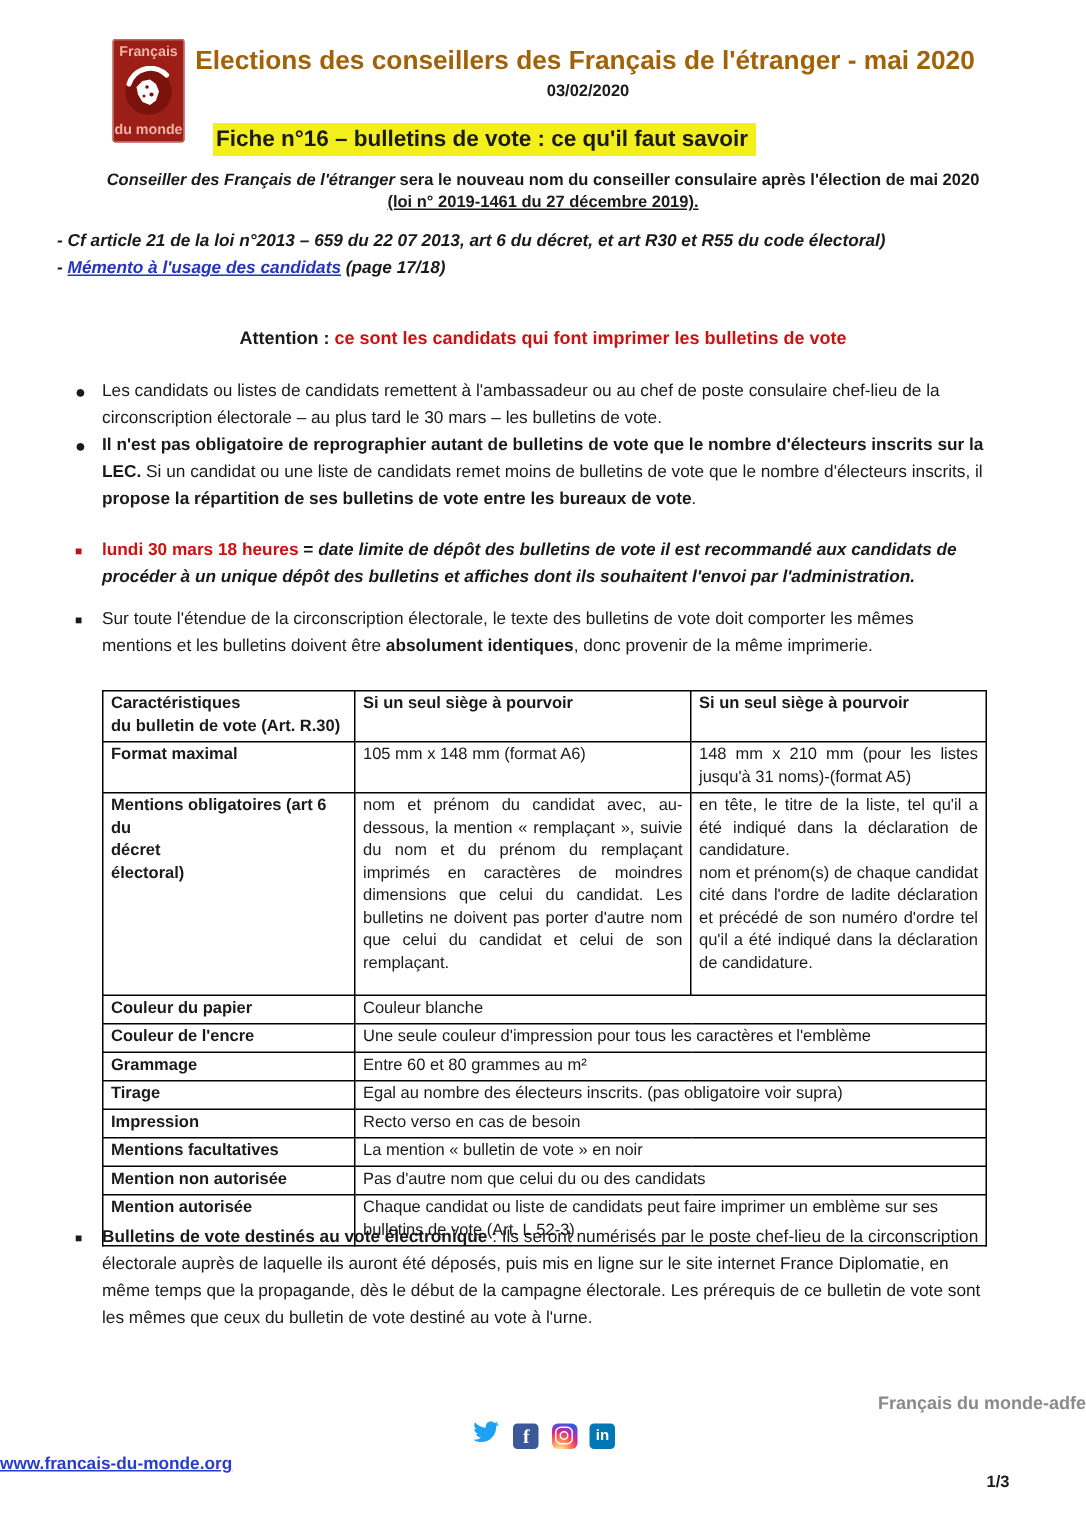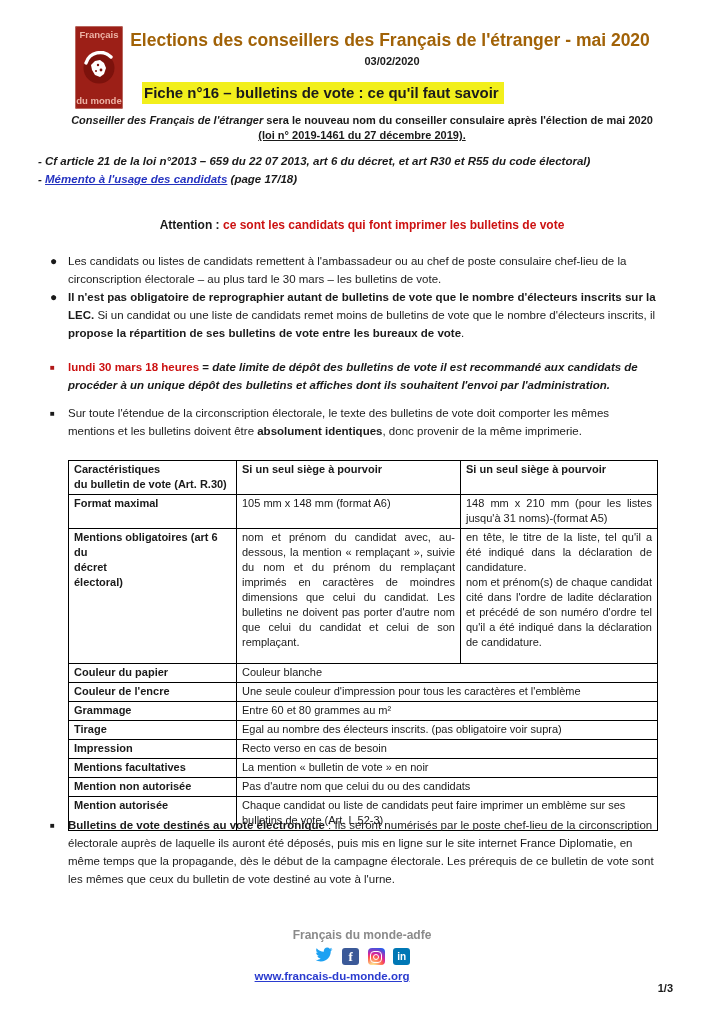--- a/index.html
+++ b/index.html
@@ -4,21 +4,21 @@
 <style>
   * { margin:0; padding:0; box-sizing:border-box; }
   html,body { background:#e8e8e8; }
   .page {
     position:relative; width:724px; height:1024px; margin:0 auto;
     background:#ffffff; font-family:"Liberation Sans", sans-serif; color:#1a1a1a;
     overflow:hidden;
   }
   
   .logo {
-    position:absolute; left:75px; top:26px; width:48px; height:83px;
+    position:absolute; left:75px; top:26px; width:48px; height:69px;
     background:#9c1f17; border-radius:2px; text-align:center;
     display:flex; flex-direction:column; justify-content:space-between;
     padding:3px 1px; box-shadow:0 0 0 1px #b9675f inset;
   }
   .logo .logo-txt { font-size:9.5px; font-weight:bold; color:#edb3a6; letter-spacing:0px; }
   .logo svg { display:block; margin:-2px auto; }
   .doc-title {
     position:absolute; left:130px; top:30px; width:520px; text-align:center;
     font-size:17.5px; font-weight:bold; color:#a16207;
   }
@@ -55,35 +55,35 @@
   
   table.tbl { position:absolute; left:68px; top:460px; width:589px;
               border-collapse:collapse; table-layout:fixed; }
   table.tbl td { border:1px solid #000; font-size:11px; line-height:15px;
                  padding:1px 5px 2px 5px; vertical-align:top; }
   table.tbl td.lbl { font-weight:bold; }
   table.tbl td.hdr { font-weight:bold; }
   table.tbl td.just { text-align:justify; }
   .pre { white-space:pre-line;margin-left:36px; }
   
-  .footer-org { position:absolute; left:0; top:928px; width:724px; text-align:center;
+  .footer-org { position:absolute; left:0; top:928px; width:724px; text-align:right;
                 font-size:12px; font-weight:bold; color:#8a8a8a; }
   .social { position:absolute; left:0; top:946px; width:724px; text-align:center; }
   .social .ic { display:inline-block; vertical-align:middle; margin:0 2px; cursor:pointer; }
   .ic-box { width:17px; height:17px; border-radius:3px; color:#fff; font-weight:bold;
             text-align:center; }
   .fb { background:#3b5998; font-size:13px; line-height:17px; font-family:"Liberation Serif",serif; }
   .li { background:#0077b5; font-size:10px; line-height:17px; }
   .ig { background: radial-gradient(circle at 30% 110%, #fdf497 0%, #fdf497 5%, #fd5949 45%, #d6249f 60%, #285AEB 90%);
         border-radius:4px; position:relative; }
   .ig .cam { position:absolute; left:2.5px; top:2.5px; width:12px; height:12px;
              border:1.6px solid #fff; border-radius:4px; }
   .ig .lens { position:absolute; left:5.5px; top:5.5px; width:6px; height:6px;
               border:1.4px solid #fff; border-radius:50%; }
-  .footer-link { position:absolute; left:0; top:970px; width:664px; text-align:center;
+  .footer-link { position:absolute; left:0; top:970px; width:664px; 
                  font-size:11.5px; font-weight:bold; }
   .footer-link a { color:#2a3bcf; text-decoration:underline; cursor:pointer; }
   .page-num { position:absolute; right:51px; top:982px; font-size:11px; font-weight:bold; }
 </style>
 </head>
 <body>
 
 <div class="page">
 
   <div class="logo">

